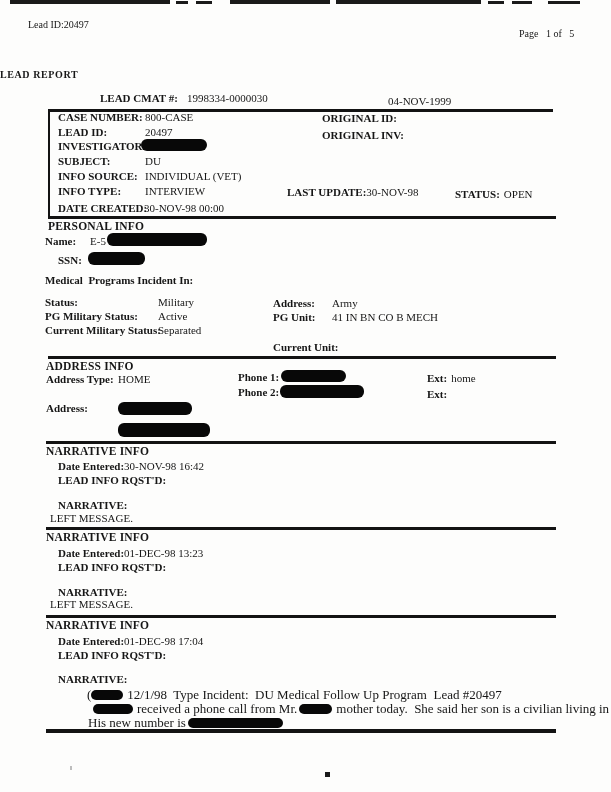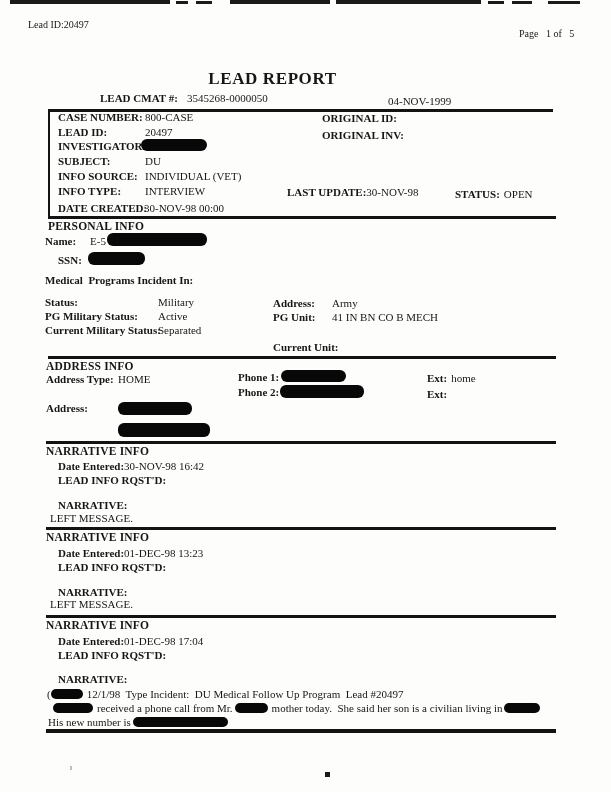--- a/index.html
+++ b/index.html
@@ -16,49 +16,48 @@
     white-space:pre;
     font-size:11px;
     line-height:1.15;
     color:#161616;
   }
   .b{font-weight:700;}
   .s10{font-size:10px;}
   .hdr{font-weight:700;font-size:11.5px;letter-spacing:.2px;}
   .title{
     left:0;top:69px;width:545px;
-    text-align:center;
-    font-size:17px;font-weight:700;letter-spacing:.6px;
+    font-size:10px;font-weight:700;letter-spacing:.6px;
   }
   .rule{position:absolute;background:#131313;height:3px;}
   .vrule{position:absolute;background:#131313;width:2px;}
   .redact{position:absolute;background:#080808;border-radius:6px;}
   .ir{display:inline-block;background:#080808;border-radius:5px;height:10px;vertical-align:-1px;}
-  .nline{font-size:11px;}
+  .nline{font-size:13px;margin-left:40px;}
   .artifact{position:absolute;background:#1a1a1a;}
 </style>
 </head>
 <body>
 
 <div class="page">
 
   <div class="artifact" style="left:10px;top:0;width:160px;height:4px"></div>
   <div class="artifact" style="left:176px;top:1px;width:12px;height:3px"></div>
   <div class="artifact" style="left:196px;top:1px;width:16px;height:3px"></div>
   <div class="artifact" style="left:230px;top:0;width:100px;height:4px"></div>
   <div class="artifact" style="left:336px;top:0;width:145px;height:4px"></div>
   <div class="artifact" style="left:488px;top:1px;width:16px;height:3px"></div>
   <div class="artifact" style="left:512px;top:1px;width:20px;height:3px"></div>
   <div class="artifact" style="left:548px;top:1px;width:32px;height:3px"></div>
 
   <div class="t s10" style="left:28px;top:19px">Lead ID:20497</div>
   <div class="t s10" style="left:519px;top:28px">Page   1 of   5</div>
   <div class="t title">LEAD REPORT</div>
   <div class="t b" style="left:100px;top:92px">LEAD CMAT #:</div>
-  <div class="t" style="left:187px;top:92px">3545268-0000050</div>
+  <div class="t" style="left:187px;top:92px">1998334-0000030</div>
   <div class="t" style="left:388px;top:95px">04-NOV-1999</div>
 
   <div class="rule" style="left:48px;top:109px;width:505px"></div>
   <div class="vrule" style="left:48px;top:109px;height:108px"></div>
 
   <div class="t b" style="left:58px;top:111px">CASE NUMBER:</div>
   <div class="t" style="left:145px;top:111px">800-CASE</div>
   <div class="t b" style="left:58px;top:126px">LEAD ID:</div>
   <div class="t" style="left:145px;top:126px">20497</div>
   <div class="t b" style="left:58px;top:140px">INVESTIGATOR:</div>

